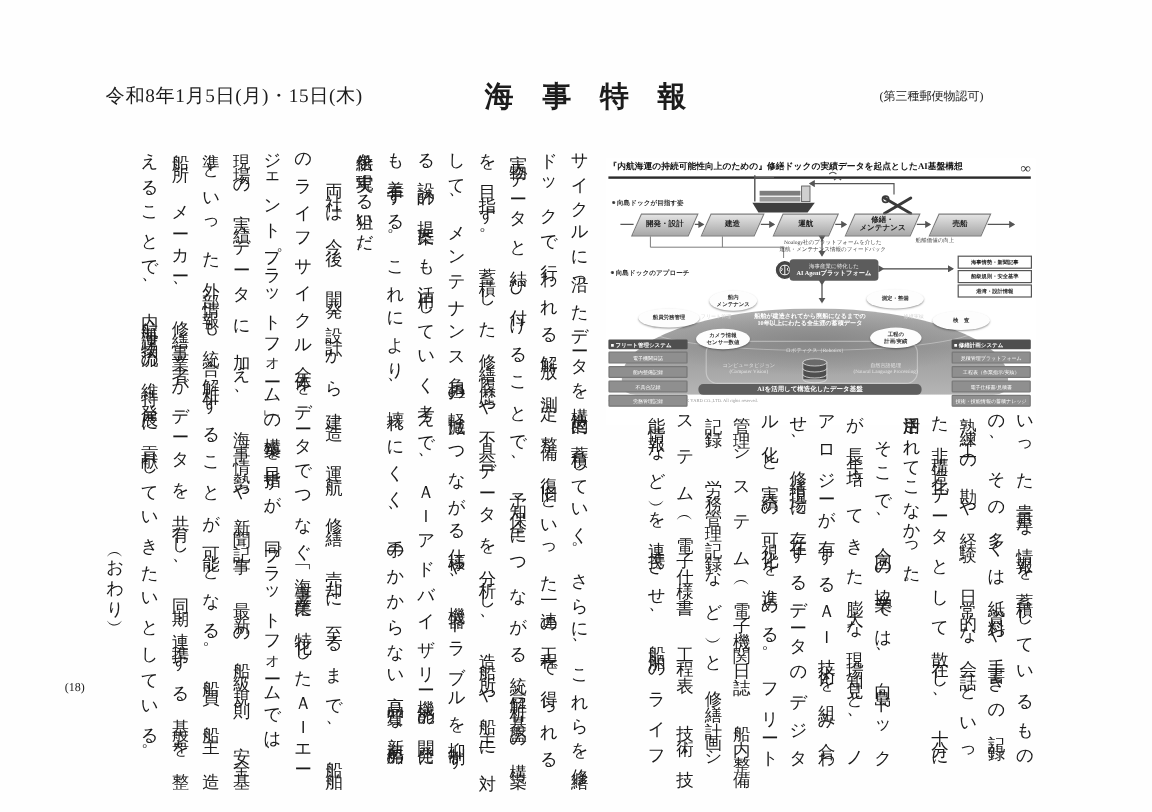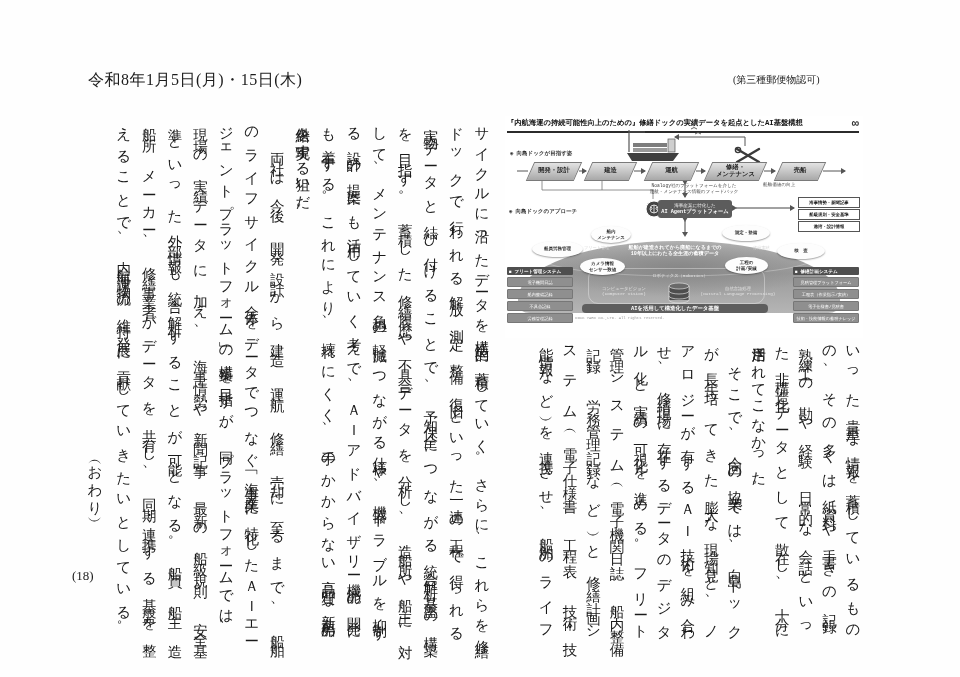--- a/index.html
+++ b/index.html
@@ -11,24 +11,24 @@
   .hdr-note{position:absolute;left:733px;top:73px;font-size:10px;}
   
   .vblock{position:absolute;writing-mode:vertical-rl;text-orientation:mixed;}
   .vcol{margin:0;font-size:14.5px;letter-spacing:.6px;line-height:23.6px;
         text-align:justify;text-align-last:justify;color:#1a1a1a;}
   #left-text .vcol{line-height:25.6px;letter-spacing:.2px;}
   .vcol.vcol-end{text-align-last:start;letter-spacing:1px;}
   #right-text{left:531px;top:336px;width:333px;height:296px;}
   #left-text{left:110px;top:117px;width:384px;height:516px;}
   .ending{position:absolute;left:85px;top:455px;writing-mode:vertical-rl;font-size:14.5px;letter-spacing:1px;}
-  .pagenum{position:absolute;left:54px;top:568px;font-size:13px;margin-left:18px;}
+  .pagenum{position:absolute;left:54px;top:568px;font-size:10px;}
   
-  .diagram{position:absolute;left:505px;top:116px;width:358px;height:222px;
-           font-family:Liberation Mono, monospace;background:#fff;}
+  .diagram{position:absolute;left:505px;top:132px;width:358px;height:222px;
+           font-family:Liberation Serif, serif;background:#fff;}
   .d-title-row{position:absolute;left:2px;top:2px;width:352px;display:flex;justify-content:space-between;
                align-items:flex-end;border-bottom:2px solid #2b2b2b;padding-bottom:3px;}
   .d-title{font-size:7.3px;font-weight:bold;color:#111;}
   .d-logo{font-size:12px;font-weight:bold;color:#333;line-height:8px;}
   .d-section{position:absolute;font-size:5.5px;font-weight:bold;color:#333;z-index:3;}
   .d-svg{position:absolute;left:0;top:0;z-index:1;}
   .pgram{position:absolute;top:46px;height:19px;z-index:2;}
   .pgram::before{content:"";position:absolute;inset:0;transform:skewX(-24deg);
                  background:linear-gradient(180deg,#e3e3e3,#a8a8a8);border:1px solid #7a7a7a;}
   .pgram span{position:relative;display:flex;align-items:center;justify-content:center;width:100%;height:100%;
@@ -64,20 +64,21 @@
   .syslist .sys-item{background:#8f8f8f;color:#fff;font-size:4.2px;text-align:center;padding:1.5px 1px;
                      border-radius:1px;margin-bottom:2px;border:.5px solid #777;}
   .d-copy{position:absolute;left:2px;top:200px;font-size:3.8px;color:#9a9a9a;z-index:2;}
 </style>
 </head>
 <body>
 
 <div class="page">
 
   <div class="hdr-date">令和8年1月5日(月)・15日(木)</div>
+  <div class="hdr-title">海事特報</div>
   <div class="hdr-note">(第三種郵便物認可)</div>
 
   <div class="diagram">
     <div class="d-title-row">
       <span class="d-title">『内航海運の持続可能性向上のための』修繕ドックの実績データを起点としたAI基盤構想</span>
       <span class="d-logo">∞</span>
     </div>
     <div class="d-section" style="left:5px;top:34px;">◉ 向島ドックが目指す姿</div>
     <div class="d-section" style="left:4px;top:92px;">◉ 向島ドックのアプローチ</div>
 

